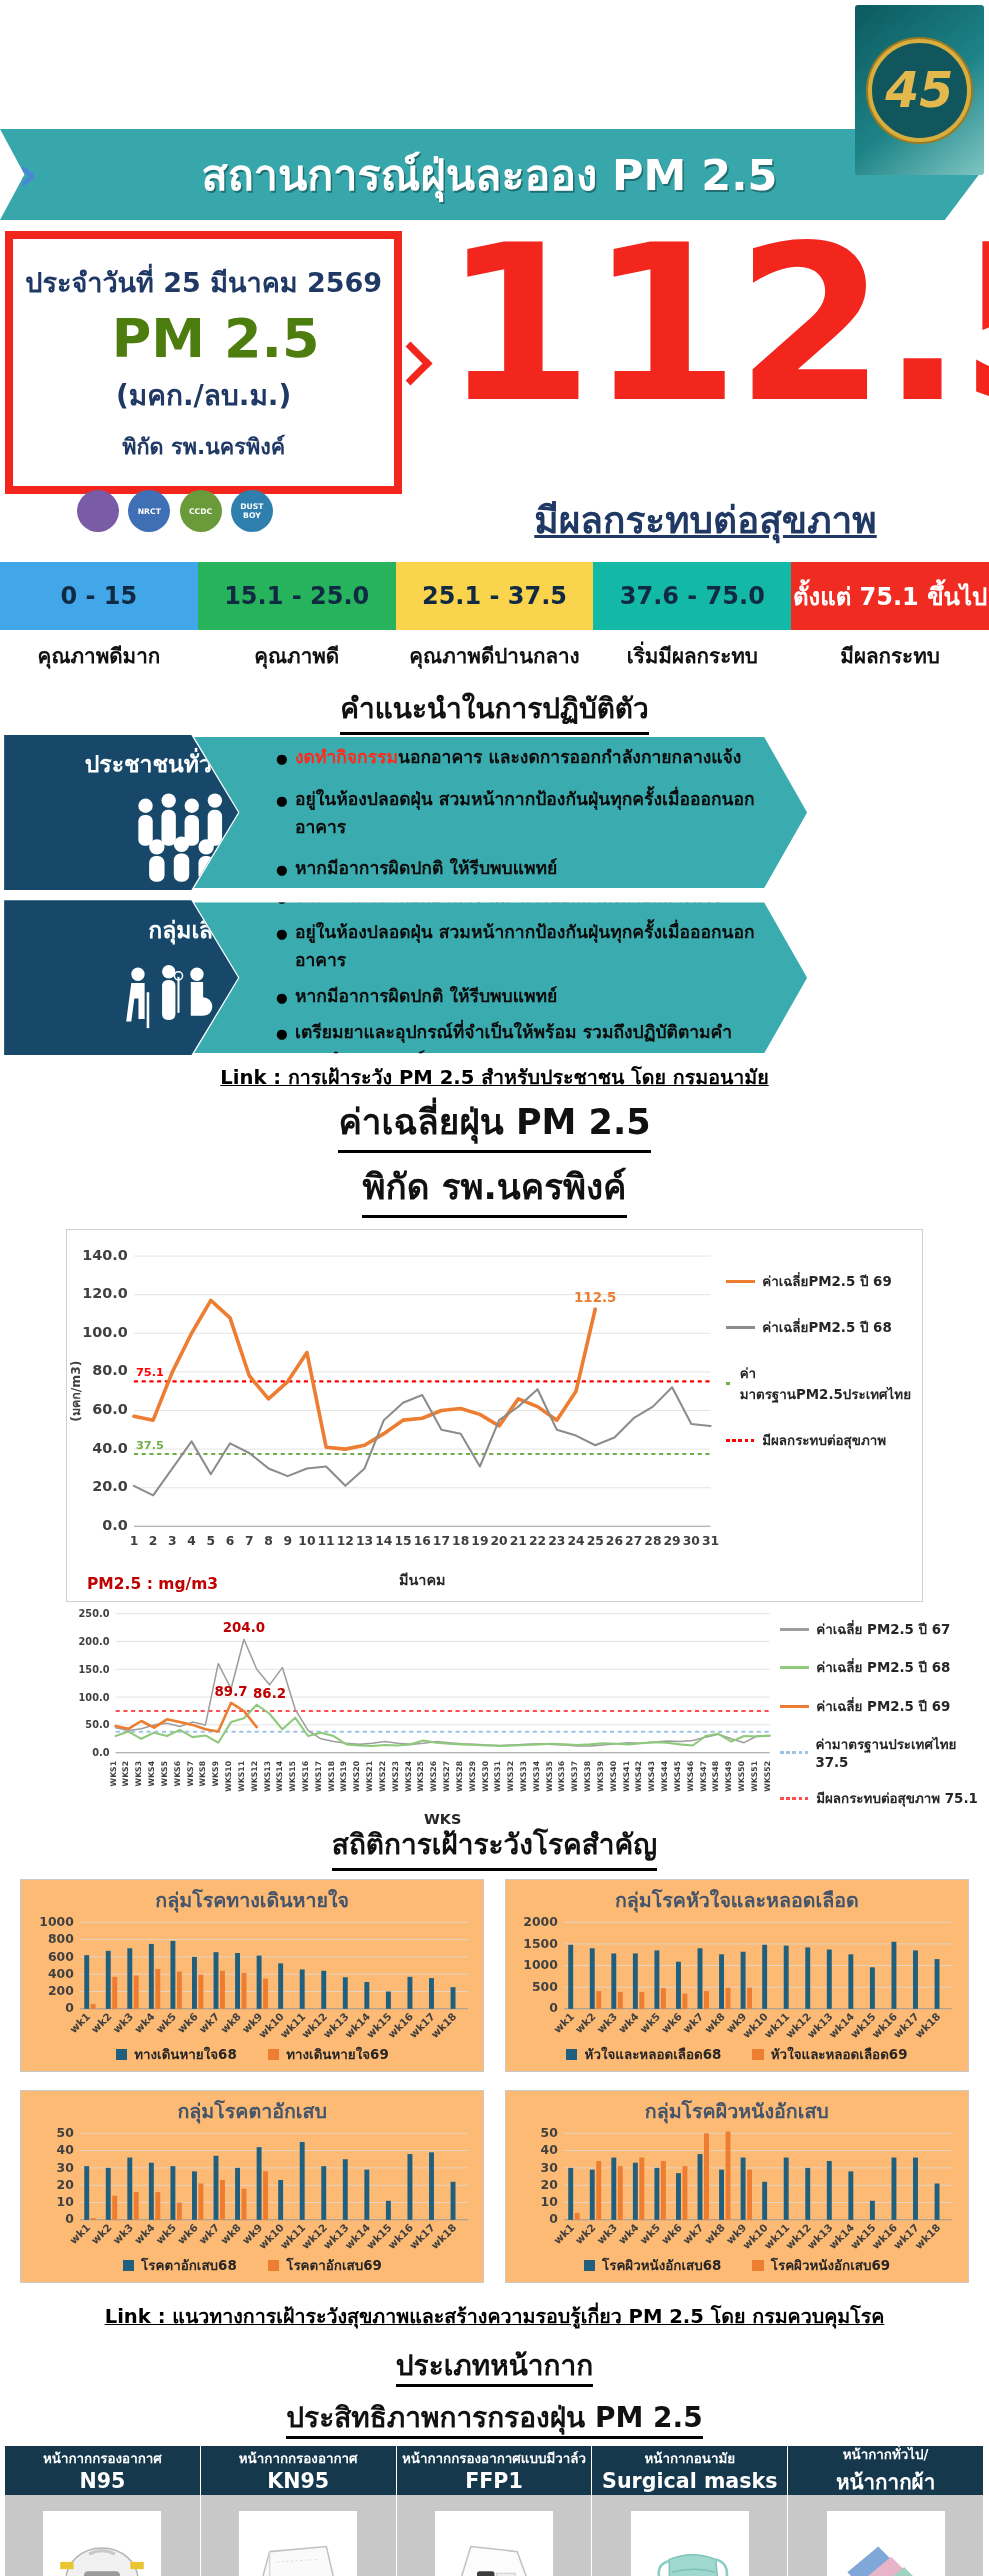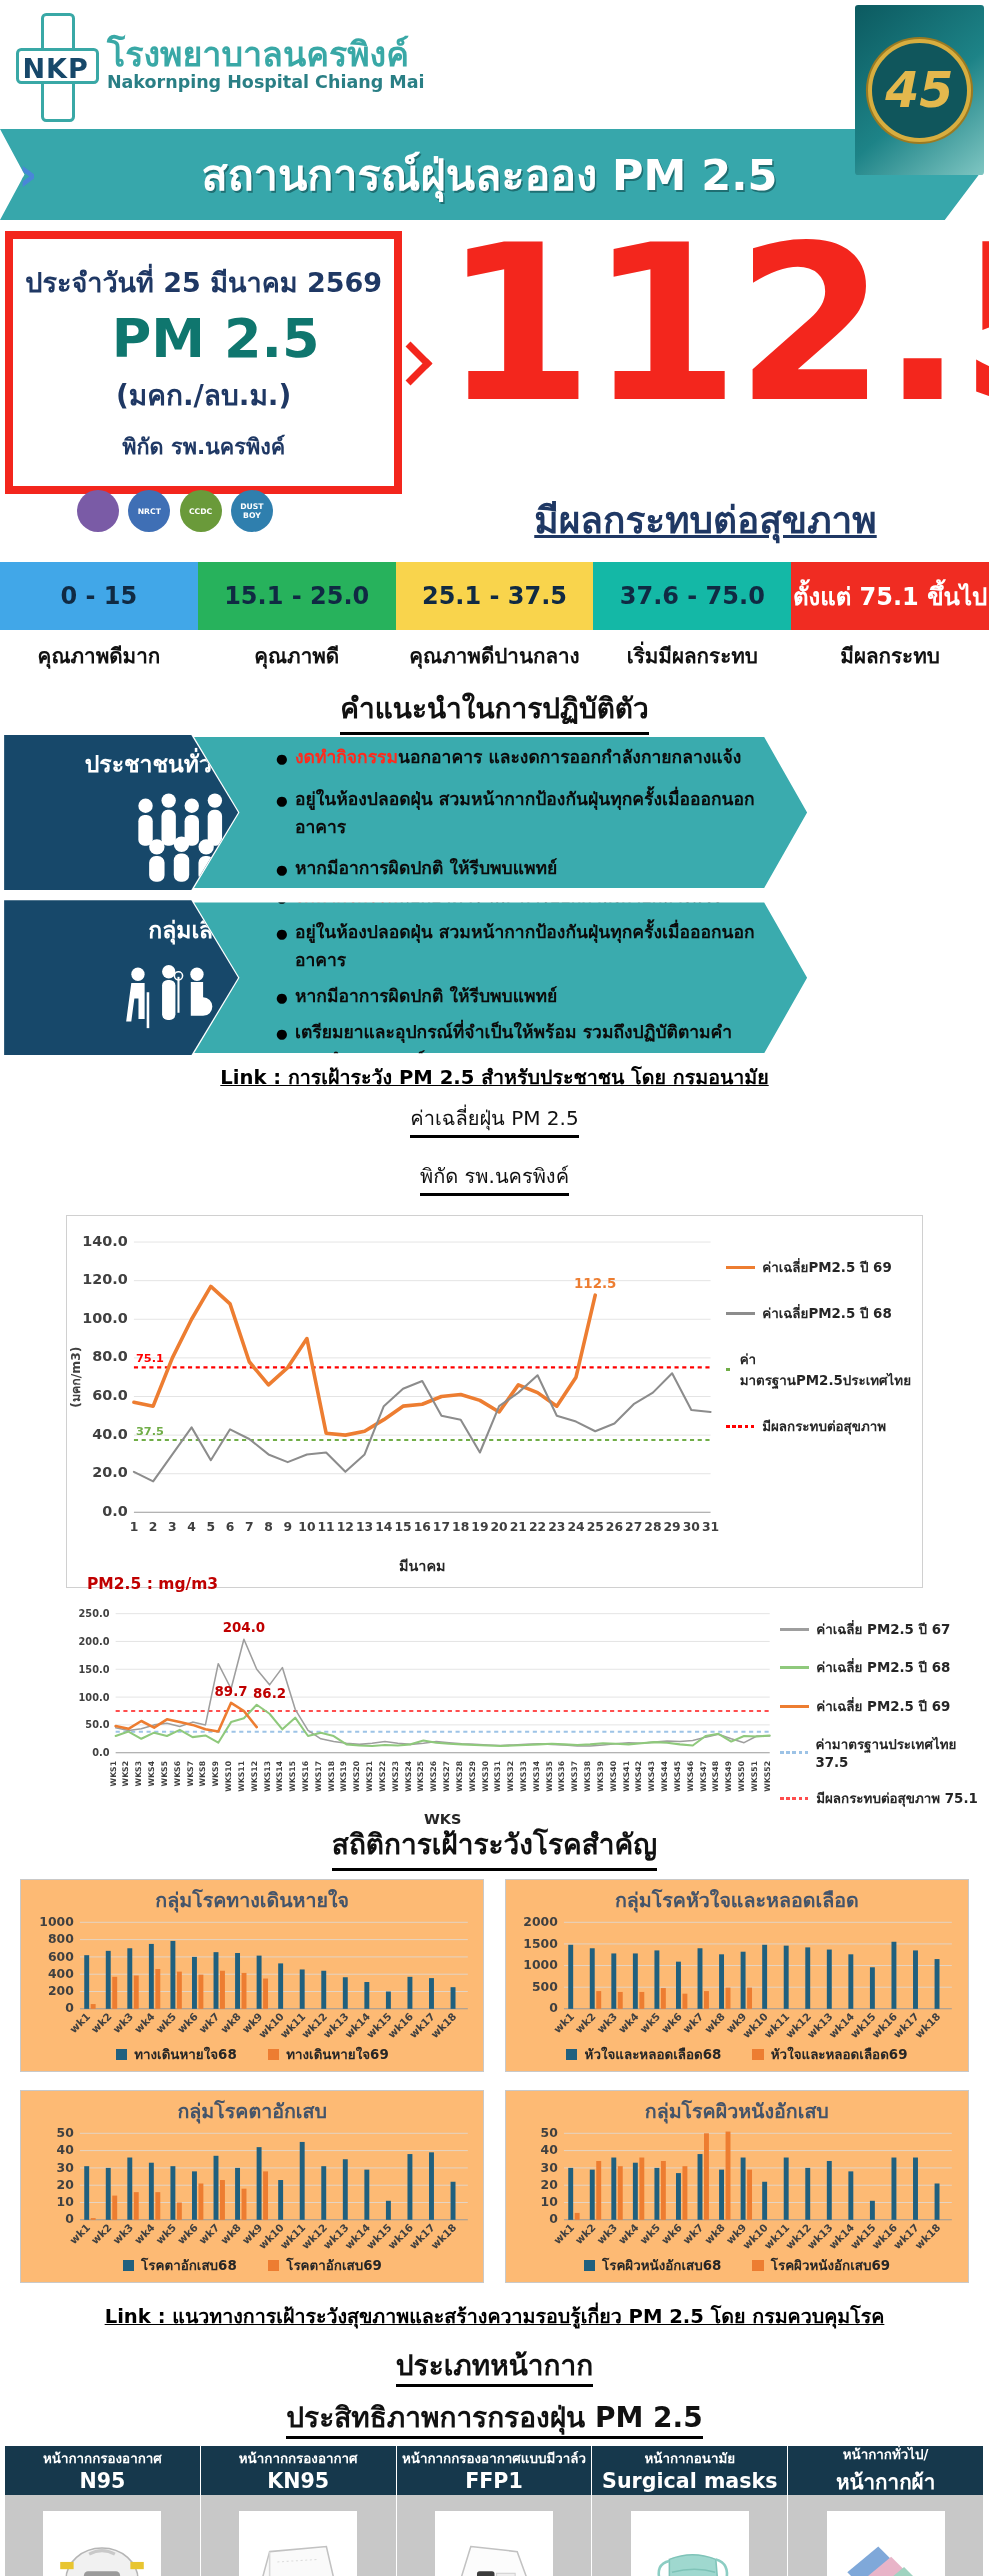--- a/index.html
+++ b/index.html
@@ -25,21 +25,21 @@
                  clip-path:polygon(0 0,96.5% 0,100% 50%,96.5% 100%,0 100%,2.5% 50%);
                  display:flex;align-items:center;justify-content:center;}
   .banner .title{color:#fff;font-size:43px;font-weight:bold;text-shadow:1.5px 1.5px 0 #1f6f73;}
   .chev{position:absolute;left:7.2px;top:20.6px;font-size:47px;font-weight:bold;color:#4a86d8;line-height:1;}
   
   .info{height:340px;position:relative;}
   .redbox{position:absolute;left:5.2px;top:9.3px;width:381px;height:247px;border:8.2px solid #f3261d;background:#fff;
           display:flex;flex-direction:column;align-items:center;justify-content:center;gap:7.2px;}
   .redbox::after{content:"";position:absolute;right:-32px;top:44%;width:24px;height:24px;border-top:7.2px solid #f3261d;border-right:7.2px solid #f3261d;transform:rotate(45deg);}
   .r-date{font-size:27px;font-weight:bold;color:#1f3864;}
-  .r-pm{font-size:54px;font-weight:bold;color:#0f766e;line-height:1;margin-left:24px;}
+  .r-pm{font-size:54px;font-weight:bold;color:#4d7c0f;line-height:1;margin-left:24px;}
   .r-unit{font-size:28px;font-weight:bold;color:#1f3864;}
   .r-loc{font-size:21.6px;font-weight:bold;color:#1f3864;margin-top:5.2px;}
   .bignum{position:absolute;left:443px;top:-5.2px;width:515px;text-align:center;font-size:216px;font-weight:bold;color:#f3261d;line-height:1;letter-spacing:-4.1px;}
   .status{position:absolute;left:453px;top:268px;width:505px;text-align:center;font-size:37px;font-weight:bold;color:#1f3864;text-decoration:underline;}
   .logos{position:absolute;left:77px;top:268px;display:flex;gap:9.3px;}
   .lg{width:42px;height:42px;border-radius:50%;display:flex;align-items:center;justify-content:center;font-size:7.7px;font-weight:bold;color:#fff;text-align:center;}
   
   .scale{height:124px;}
   .segbar{display:flex;height:68px;}
   .seg{flex:1;display:flex;align-items:center;justify-content:center;font-size:24px;font-weight:bold;color:#102a43;}
@@ -60,21 +60,21 @@
   .bullet{color:#fff;font-size:17.5px;font-weight:bold;display:flex;gap:7.2px;align-items:baseline;}
   .bullet::before{content:"●";color:#000;font-size:13.4px;}
   .bullet .hl{color:#ff2a1c;}
   .bullet span{color:#0b0b0b;}
   .bullet .rest{color:#0b0b0b;}
   .linkline{height:33px;display:flex;align-items:center;justify-content:center;font-size:19.6px;font-weight:bold;}
   .linkline a{color:#000;text-decoration:underline;cursor:pointer;margin-top:11px;}
   
   .c1{height:484px;}
   .c1 .titles{text-align:center;padding-top:3.1px;}
-  .c1 .t1,.c1 .t2{font-size:20px;font-weight:normal;display:inline-block;border-bottom:3.6px solid #000;padding-bottom:1px;margin:11px 0;}
+  .c1 .t1,.c1 .t2{font-size:35px;font-weight:bold;display:inline-block;border-bottom:3.6px solid #000;padding-bottom:1px;margin:3px 0;}
   .chartbox{width:855px;margin:7.2px auto 0;height:371px;border:1px solid #d0d0d0;background:#fff;display:flex;}
   .legend-col{width:185px;display:flex;flex-direction:column;justify-content:flex-start;gap:25px;padding-top:41px;}
   .legend-col .li,.legend-row .li{display:flex;align-items:center;gap:7.2px;font-size:13.4px;font-weight:bold;color:#262626;}
   .sw{display:inline-block;width:29px;height:3.1px;}
   .sw.sq{width:11.3px;height:11.3px;}
   .c2{height:245px;position:relative;margin-left:28px;}
   .c2 .t{position:absolute;left:59px;top:3.1px;font-size:15.5px;font-weight:bold;color:#c00000;}
   .c2 .wrap{display:flex;padding-left:31px;}
   .c2 .legend-col{padding-top:26px;gap:17.5px;width:216px;}
   .statsh{height:59px;display:flex;align-items:center;justify-content:center;}
@@ -92,31 +92,20 @@
   .mimg .card{width:118px;height:139px;background:#fff;display:flex;align-items:center;justify-content:center;}
   svg text{font-family:"DejaVu Sans","Liberation Sans",sans-serif;}
   .people-ic svg,.risk-ic svg{display:block;}
 </style>
 </head>
 <body>
 
 <div class="page">
 
   <div class="top">
-    <div class="logo-wrap">
-      <div class="cross">
-        <div class="v"></div>
-          <div class="h"></div>
-        <div class="nkp">NKP</div>
-      </div>
-      <div>
-        <div class="hosp-th">โรงพยาบาลนครพิงค์</div>
-        <div class="hosp-en">Nakornping Hospital Chiang Mai</div>
-      </div>
-    </div>
     <div class="badge45">
       <div class="ring">
           <div class="num">45</div>
         </div>
     </div>
   </div>
 
   <div class="banner">
     <div class="arrow">
       <span class="chev">»</span>

